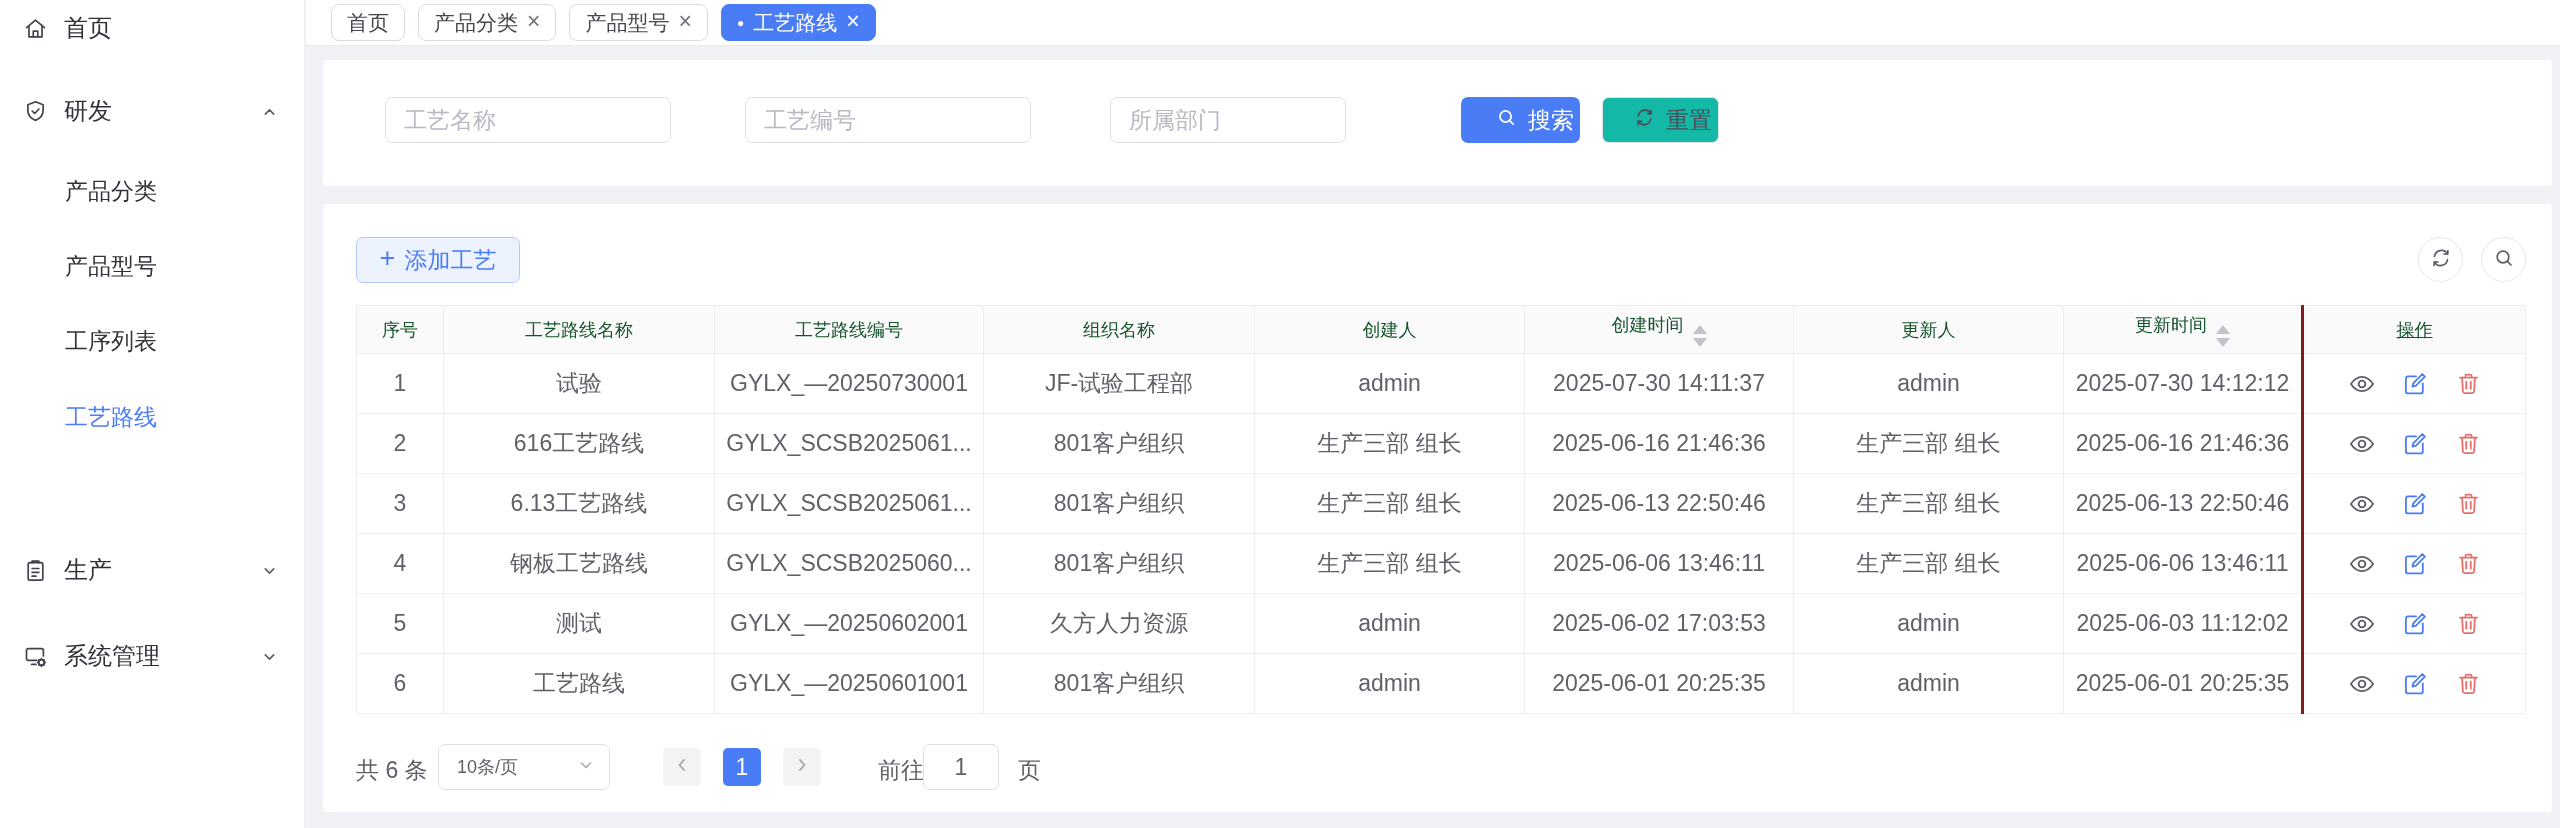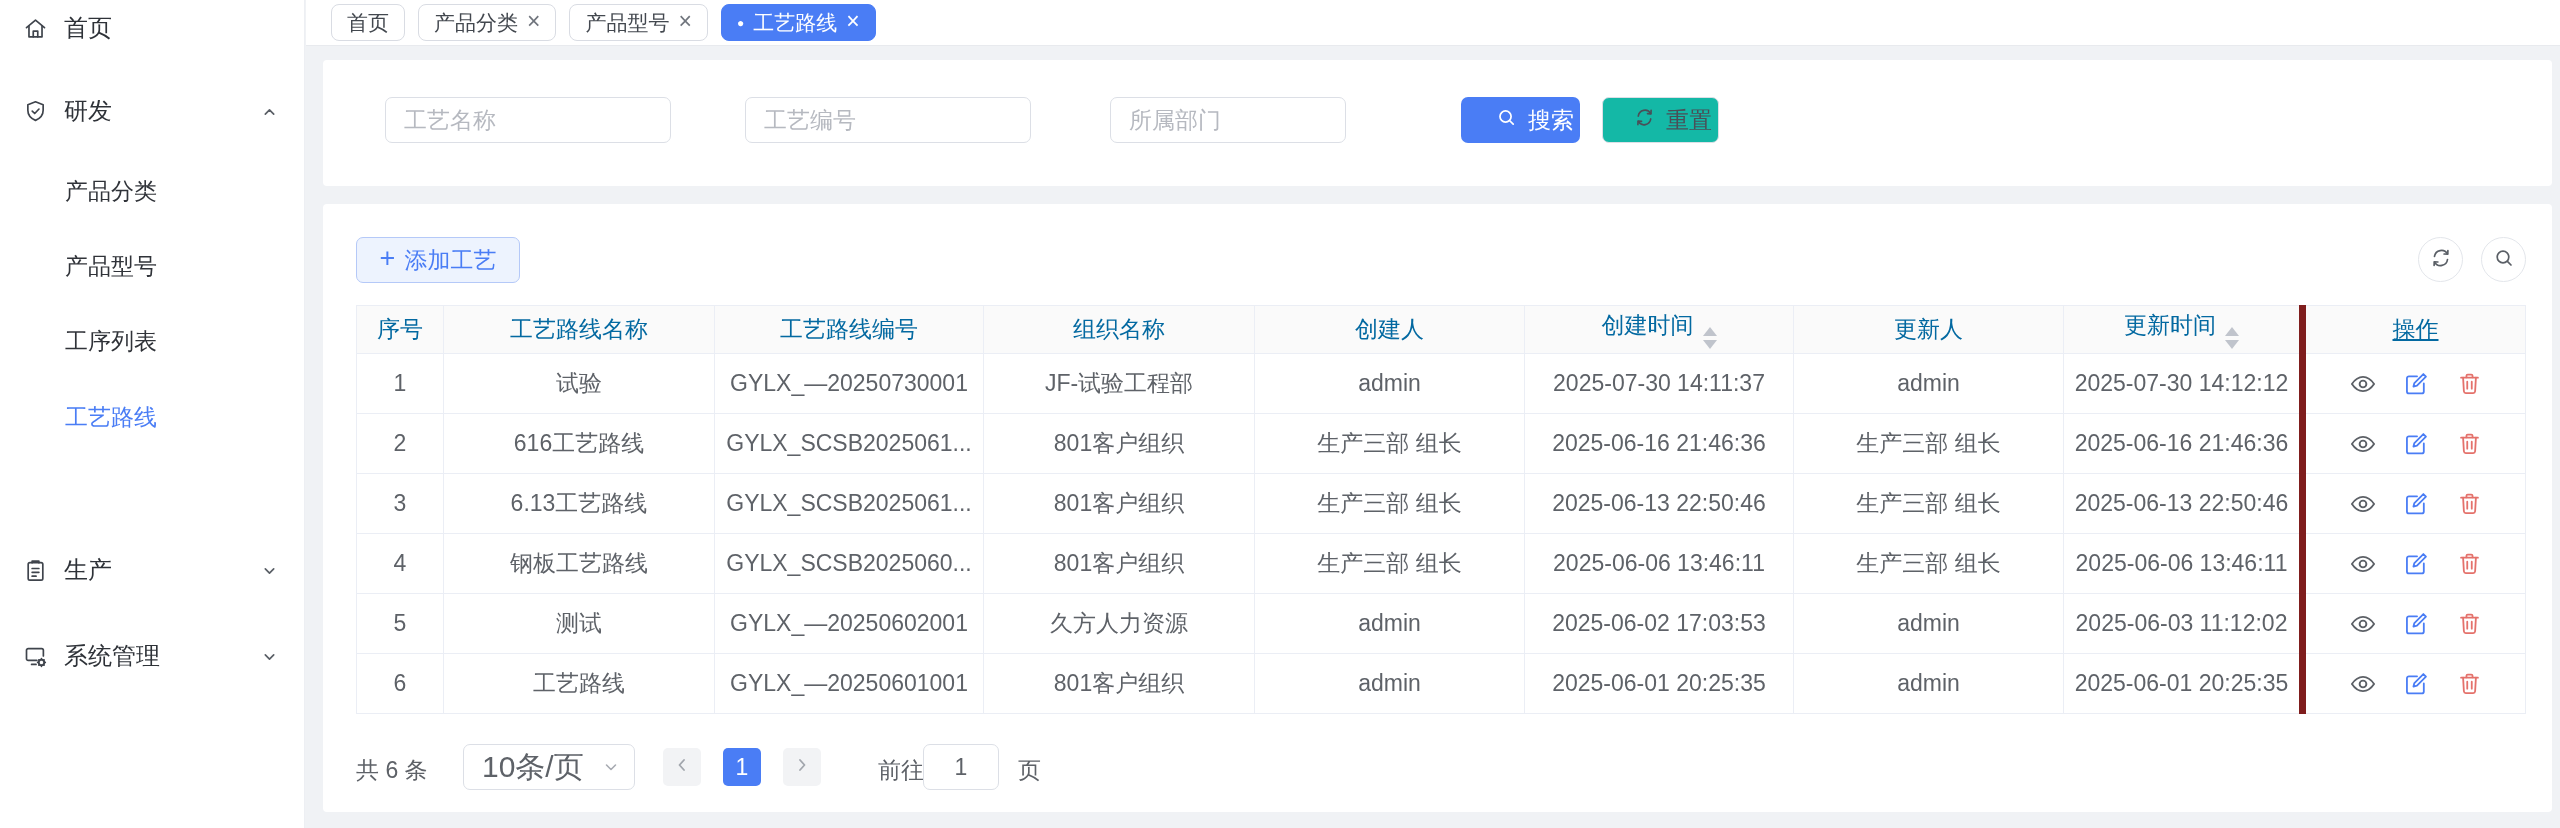--- a/index.html
+++ b/index.html
@@ -40,33 +40,33 @@
 
   
   #btnAdd{position:absolute;left:33px;top:33px;width:164px;height:46px;border-radius:7px;background:#edf3fe;border:1px solid #b5c9f8;color:var(--accent);display:flex;align-items:center;justify-content:center;gap:9px;font-size:23px;cursor:pointer;box-sizing:border-box;}
   .circle-btn{position:absolute;top:33px;width:45px;height:45px;border-radius:50%;border:1px solid #e3e6eb;background:#fff;display:flex;align-items:center;justify-content:center;cursor:pointer;box-sizing:border-box;}
   #btnRefresh{left:2095px;}
   #btnColSearch{left:2158px;}
 
   
   table.grid{position:absolute;left:33px;top:101px;width:2169px;border-collapse:collapse;table-layout:fixed;}
   .grid th,.grid td{border:1px solid var(--border);text-align:center;overflow:hidden;white-space:nowrap;padding:0 4px;box-sizing:border-box;}
-  .grid th{height:48px;background:#fafafa;color:#0369a1;font-weight:500;font-size:23px;}
+  .grid th{height:48px;background:#fafafa;color:#14532d;font-weight:500;font-size:18px;}
   .grid td{height:60px;color:#5e6268;font-size:23px;background:#fff;}
-  .grid th:last-child,.grid td:last-child{border-left:7px solid #7f1d1d;text-decoration:underline;}
+  .grid th:last-child,.grid td:last-child{border-left:3px solid #7f1d1d;text-decoration:underline;}
   .sort{display:inline-flex;flex-direction:column;gap:4px;margin-left:9px;vertical-align:-3px;cursor:pointer;}
   .sort .up{width:0;height:0;border-left:7px solid transparent;border-right:7px solid transparent;border-bottom:9px solid #c0c4cc;}
   .sort .down{width:0;height:0;border-left:7px solid transparent;border-right:7px solid transparent;border-top:9px solid #c0c4cc;}
   .actions{display:flex;align-items:center;justify-content:center;gap:26px;}
   .act{display:flex;cursor:pointer;}
 
   
   .pg-text{position:absolute;top:551px;font-size:23px;color:#5e6268;}
   #pgTotal{left:33px;}
-  .pg-select{position:absolute;left:140px;top:540px;width:172px;height:46px;border:1px solid var(--input-border);border-radius:7px;display:flex;align-items:center;justify-content:space-between;box-sizing:border-box;padding:0 13px 0 18px;color:#5e6268;font-size:30px;cursor:pointer;background:#fff;}
+  .pg-select{position:absolute;left:115px;top:540px;width:172px;height:46px;border:1px solid var(--input-border);border-radius:7px;display:flex;align-items:center;justify-content:space-between;box-sizing:border-box;padding:0 13px 0 18px;color:#5e6268;font-size:18px;cursor:pointer;background:#fff;}
   .pg-btn{position:absolute;top:544px;width:38px;height:38px;border-radius:5px;display:flex;align-items:center;justify-content:center;cursor:pointer;}
   #pgPrev{left:340px;background:#f2f3f5;}
   #pgCur{left:400px;background:var(--accent);color:#fff;font-size:23px;}
   #pgNext{left:460px;background:#f2f3f5;}
   #pgGotoLabel{left:535px;margin-left:20px;}
   #pgGotoInput{position:absolute;left:600px;top:540px;width:76px;height:46px;border:1px solid var(--input-border);border-radius:7px;text-align:center;font-size:23px;color:#5e6268;box-sizing:border-box;outline:none;}
   #pgUnit{left:695px;}
 </style>
 </head>
 <body>

